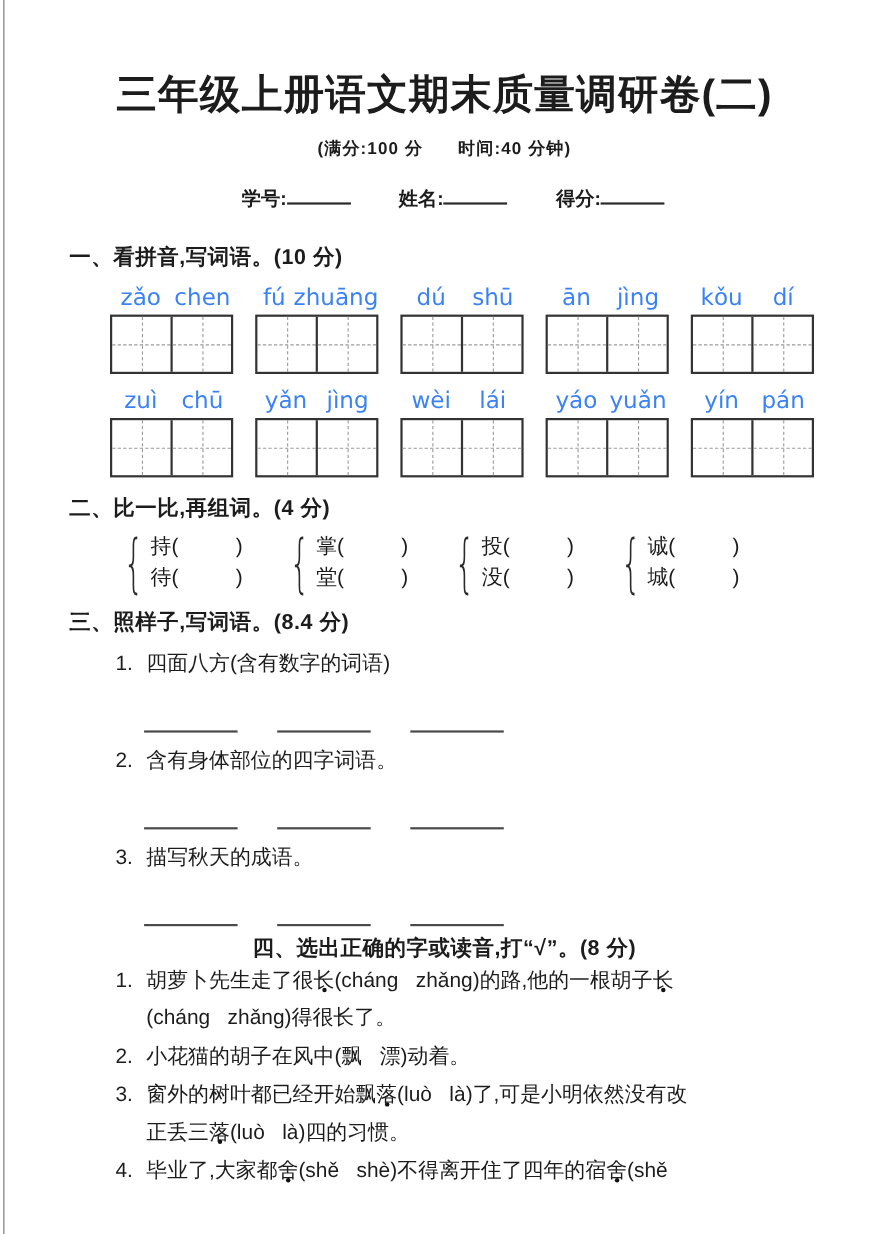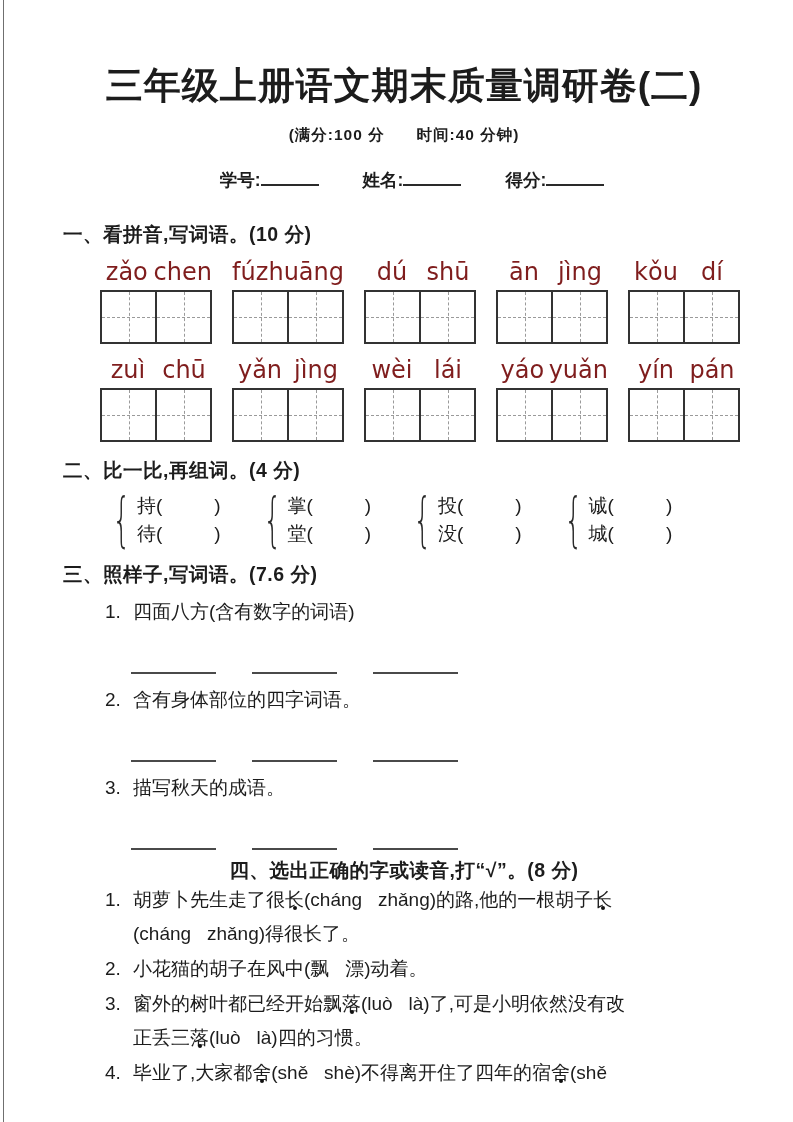--- a/index.html
+++ b/index.html
@@ -19,21 +19,21 @@
 
   .sec-heading{margin:0;font-size:19.5px;font-weight:800;letter-spacing:0.5px;line-height:24px;}
   .h1-gap{margin-top:30px;}
   .h2-gap{margin-top:16px;}
   .h3-gap{margin-top:14px;}
   .h4-gap{margin-top:8px;text-align:center;}
 
   
   .pinyin-row{width:640px;margin-left:37px;margin-top:12px;display:flex;justify-content:space-between;}
   .word{width:112px;}
-  .pinyin{display:flex;font-size:24px;margin-bottom:4px;font-family:"DejaVu Sans",sans-serif;color:#7f1d1d;}
+  .pinyin{display:flex;font-size:21px;margin-bottom:4px;font-family:"DejaVu Sans",sans-serif;color:#3b82f6;}
   .syll{flex:1;text-align:center;white-space:nowrap;}
   .grid{display:flex;border:2px solid #333;background:#fff;}
   .cell{width:53px;height:50px;position:relative;}
   .cell + .cell{border-left:2px solid #333;}
   .cell::before{content:"";position:absolute;left:0;right:0;top:50%;border-top:1px dashed #9a9a9a;}
   .cell::after{content:"";position:absolute;top:0;bottom:0;left:50%;border-left:1px dashed #9a9a9a;}
 
   
   .pairs-row{margin-left:40px;margin-top:10px;display:flex;gap:33px;}
   .pair-group{display:flex;align-items:center;}
@@ -205,21 +205,21 @@
             <div class="brace">{</div>
             <div class="pair-col">
               <div class="pair-line"><span>诚</span><span>(</span><span class="wgap"></span><span>)</span></div>
               <div class="pair-line"><span>城</span><span>(</span><span class="wgap"></span><span>)</span></div>
             </div>
           </div>
         </div>
     </section>
 
     <section>
-      <h2 class="sec-heading h3-gap">三、照样子,写词语。(7.6 分)</h2>
+      <h2 class="sec-heading h3-gap">三、照样子,写词语。(8.4 分)</h2>
       <div id="s3-items">
           <div class="s3-item">
             <span class="s3-num">1.</span>
             <span>四面八方(含有数字的词语)</span>
           </div>
           <div class="blank-row"><span class="blank"></span><span class="blank"></span><span class="blank"></span></div>
           <div class="s3-item">
             <span class="s3-num">2.</span>
             <span>含有身体部位的四字词语。</span>
           </div>

